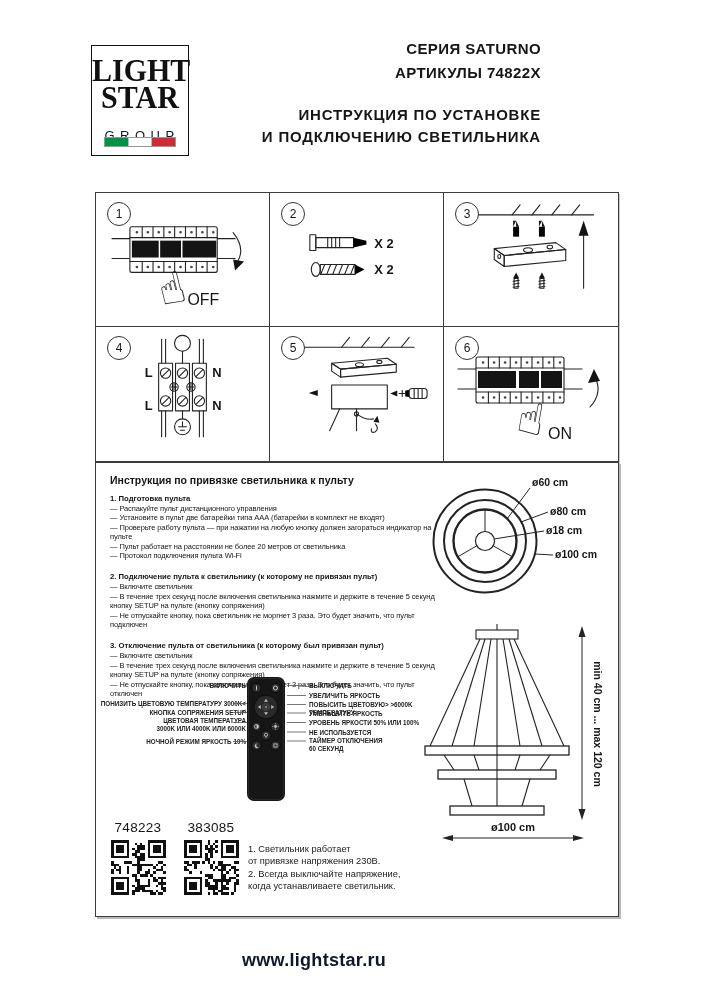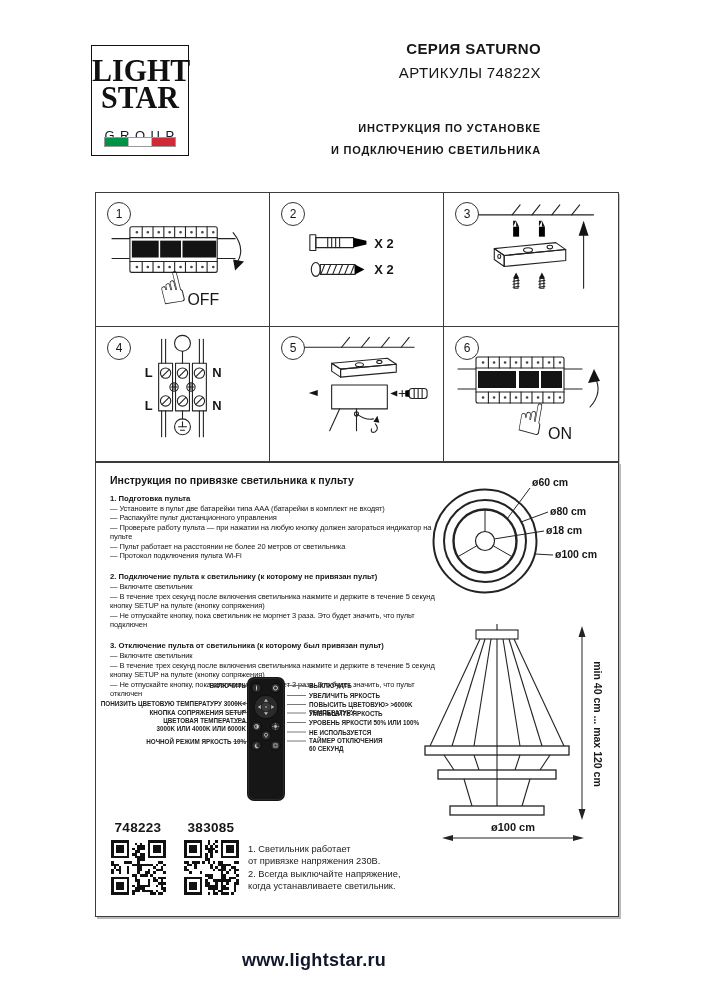--- a/index.html
+++ b/index.html
@@ -9,22 +9,22 @@
   .logo{position:absolute;left:91px;top:45px;width:96px;height:109px;border:1.6px solid #111;background:#fff;text-align:center}
   .logo-word{font-family:"Liberation Serif",serif;font-weight:bold;color:#111;font-size:30px;line-height:27px;letter-spacing:0px;transform:scaleY(1.08)}
   .logo-word.first{margin-top:10px}
   .logo-group{font-size:13px;letter-spacing:5.5px;color:#0f172a;margin-top:18px;margin-left:4px}
   .flag{position:absolute;left:12px;right:12px;bottom:8px;height:8px;display:flex;border:0.8px solid #999}
   .flag span{flex:1;border-right:0.8px solid #bbb}
   .flag span:last-child{border-right:none}
 
   .head-text{position:absolute;right:87px;top:40px;text-align:right}
   .series{font-size:15px;font-weight:bold;letter-spacing:0.4px}
-  .articles{font-size:15px;font-weight:normal;letter-spacing:0.4px;margin-top:7px}
-  .main-title{margin-top:36px;font-size:11px;font-weight:bold;letter-spacing:0.8px;line-height:22px}
+  .articles{font-size:15px;font-weight:bold;letter-spacing:0.4px;margin-top:7px}
+  .main-title{margin-top:23px;font-size:15px;font-weight:bold;letter-spacing:0.8px;line-height:22px}
 
   
   .grid{position:absolute;left:95px;top:192px;width:524px;height:270px;display:grid;grid-template-columns:repeat(3,1fr);grid-template-rows:repeat(2,1fr);border:1.4px solid #3c3c3c;box-sizing:border-box;background:#fff;box-shadow:1px 2px 0 #c9c9c9}
   .cell{position:relative;border-right:1.4px solid #3c3c3c;border-bottom:1.4px solid #3c3c3c}
   .cell:nth-child(3n){border-right:none}
   .cell:nth-child(n+4){border-bottom:none}
   .stepnum{position:absolute;left:11px;top:9px;width:22px;height:22px;border:1.2px solid #333;border-radius:50%;font-size:12px;display:flex;align-items:center;justify-content:center;background:#fff;z-index:2}
   .cell svg{position:absolute;inset:0;width:100%;height:100%}
 
   .art line,.art path,.art rect,.art circle,.art ellipse,.art polyline{stroke:#232323;fill:none;stroke-width:1.1;stroke-linecap:round;stroke-linejoin:round}
@@ -46,21 +46,21 @@
   .rlabel.l{left:100px;width:146px;text-align:right}
   .rlabel.r{left:309px;width:132px;text-align:left}
 
   .remote-svg{position:absolute;left:246px;top:676px;width:40px;height:126px}
   .connectors{position:absolute;left:95px;top:670px;width:350px;height:100px}
 
   .topview{position:absolute;left:428px;top:468px;width:185px;height:148px}
   .sideview{position:absolute;left:420px;top:618px;width:190px;height:228px}
 
   .prod{position:absolute;width:70px;text-align:center}
-  .prod .code{font-size:13.5px;font-weight:bold;letter-spacing:0.3px}
+  .prod .code{font-size:13.5px;font-weight:normal;letter-spacing:0.3px}
   .prod svg{margin-top:5px;width:55px;height:55px}
   .prod0{left:103px;top:820px}
   .prod1{left:176px;top:820px}
 
   .notes{position:absolute;left:248px;top:843px;width:190px;font-size:9.3px;line-height:12.4px;color:#1b1b1b}
 
   .footer{position:absolute;left:0;right:0;top:950px;text-align:center;font-size:18px;font-weight:bold;color:#0f172a;letter-spacing:0.3px}
 </style>
 </head>
 <body>
@@ -295,22 +295,22 @@
         <text x="104" y="112" font-size="16">ON</text>
       </svg>
     </div>
   </div>
 
   <div class="bigbox"></div>
 
   <div class="instr">
     <div class="instr-title">Инструкция по привязке светильника к пульту</div>
     <div class="instr-h">1. Подготовка пульта</div>
+    <div class="instr-li">— Распакуйте пульт дистанционного управления</div>
     <div class="instr-li">— Установите в пульт две батарейки типа ААА (батарейки в комплект не входят)</div>
-    <div class="instr-li">— Распакуйте пульт дистанционного управления</div>
     <div class="instr-li">— Проверьте работу пульта — при нажатии на любую кнопку должен загораться индикатор на пульте</div>
     <div class="instr-li">— Пульт работает на расстоянии не более 20 метров от светильника</div>
     <div class="instr-li">— Протокол подключения пульта Wi-Fi</div>
     <div class="instr-h" style="margin-top:12px">2. Подключение пульта к светильнику (к которому не привязан пульт)</div>
     <div class="instr-li">— Включите светильник</div>
     <div class="instr-li">— В течение трех секунд после включения светильника нажмите и держите в течение 5 секунд кнопку SETUP на пульте (кнопку сопряжения)</div>
     <div class="instr-li">— Не отпускайте кнопку, пока светильник не моргнет 3 раза. Это будет значить, что пульт подключен</div>
     <div class="instr-h" style="margin-top:12px">3. Отключение пульта от светильника (к которому был привязан пульт)</div>
     <div class="instr-li">— Включите светильник</div>
     <div class="instr-li">— В течение трех секунд после включения светильника нажмите и держите в течение 5 секунд кнопку SETUP на пульте (кнопку сопряжения)</div>

